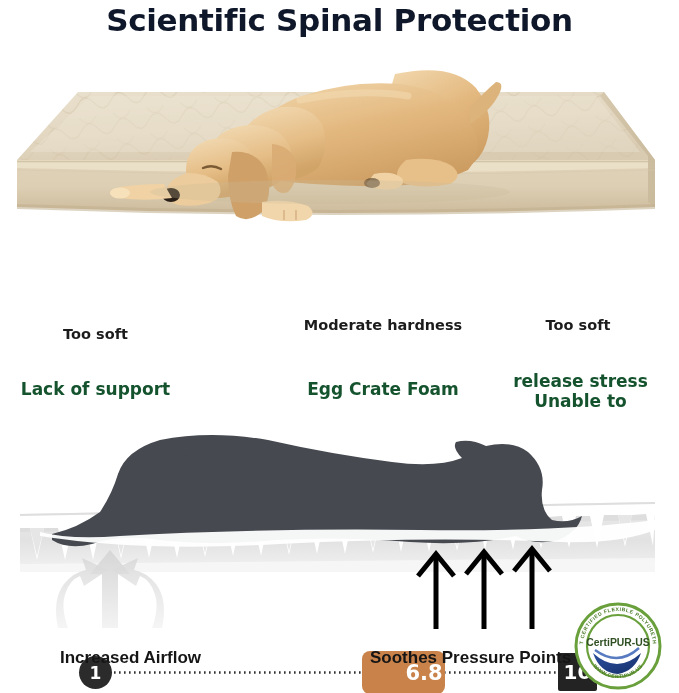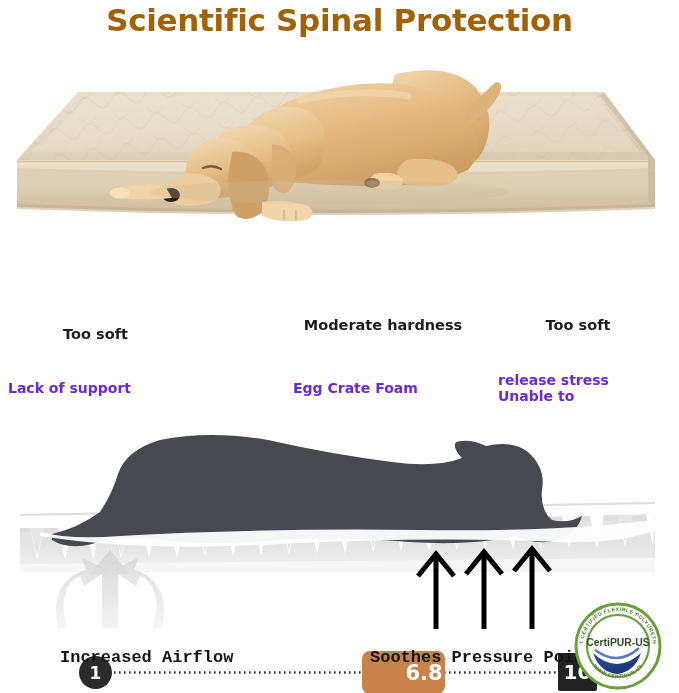--- a/index.html
+++ b/index.html
@@ -7,38 +7,38 @@
     width:679px;height:693px;position:relative;overflow:hidden;
     font-family:"Liberation Sans",sans-serif;
     -webkit-font-smoothing:antialiased;
   }
   #page{position:relative;width:679px;height:693px;background:#ffffff;}
 
   
   .title{
     position:absolute;left:0;top:2px;width:679px;text-align:center;
     font-size:31px;font-weight:bold;letter-spacing:-0.3px;
-    color:#a16207;
+    color:#0f172a;
     font-family:"DejaVu Sans","Liberation Sans",sans-serif;
   }
 
   
   .photo{position:absolute;left:0;top:52px;width:679px;height:245px;}
   .photo svg{display:block;width:679px;height:245px;}
 
   
   .scale{position:absolute;left:0;top:312px;width:679px;height:106px;}
   .scale .toplabel{
     position:absolute;font-size:14.5px;font-weight:bold;color:#1c1c1c;
     text-align:center;white-space:nowrap;
     font-family:"DejaVu Sans","Liberation Sans",sans-serif;
   }
   .scale .botlabel{
-    position:absolute;font-size:14px;font-weight:bold;color:#6d28d9;
-    white-space:nowrap;line-height:1.15;
+    position:absolute;font-size:17px;font-weight:bold;color:#14532d;
+    text-align:center;white-space:nowrap;line-height:1.15;
     font-family:"DejaVu Sans","Liberation Sans",sans-serif;
   }
   .dottedline{
     position:absolute;left:104px;top:357px;width:470px;height:7px;
   }
   .marker{
     position:absolute;display:flex;align-items:center;justify-content:center;
     color:#ffffff;font-weight:bold;
     font-family:"DejaVu Sans","Liberation Sans",sans-serif;
   }
@@ -56,21 +56,21 @@
   }
 
   
   .diagram{position:absolute;left:0;top:424px;width:679px;height:205px;}
   .diagram svg{display:block;width:679px;height:205px;}
 
   
   .caption{
     position:absolute;font-size:17px;font-weight:bold;color:#151515;
     white-space:nowrap;
-    font-family:Liberation Mono, monospace;
+    font-family:Liberation Sans, sans-serif;
   }
   .cap-air{left:60px;top:648px;}
   .cap-pressure{left:370px;top:648px;}
 
   
   .badge{position:absolute;left:573px;top:601px;width:97px;height:90px;}
   .badge svg{display:block;width:97px;height:90px;}
 </style>
 </head>
 <body>

